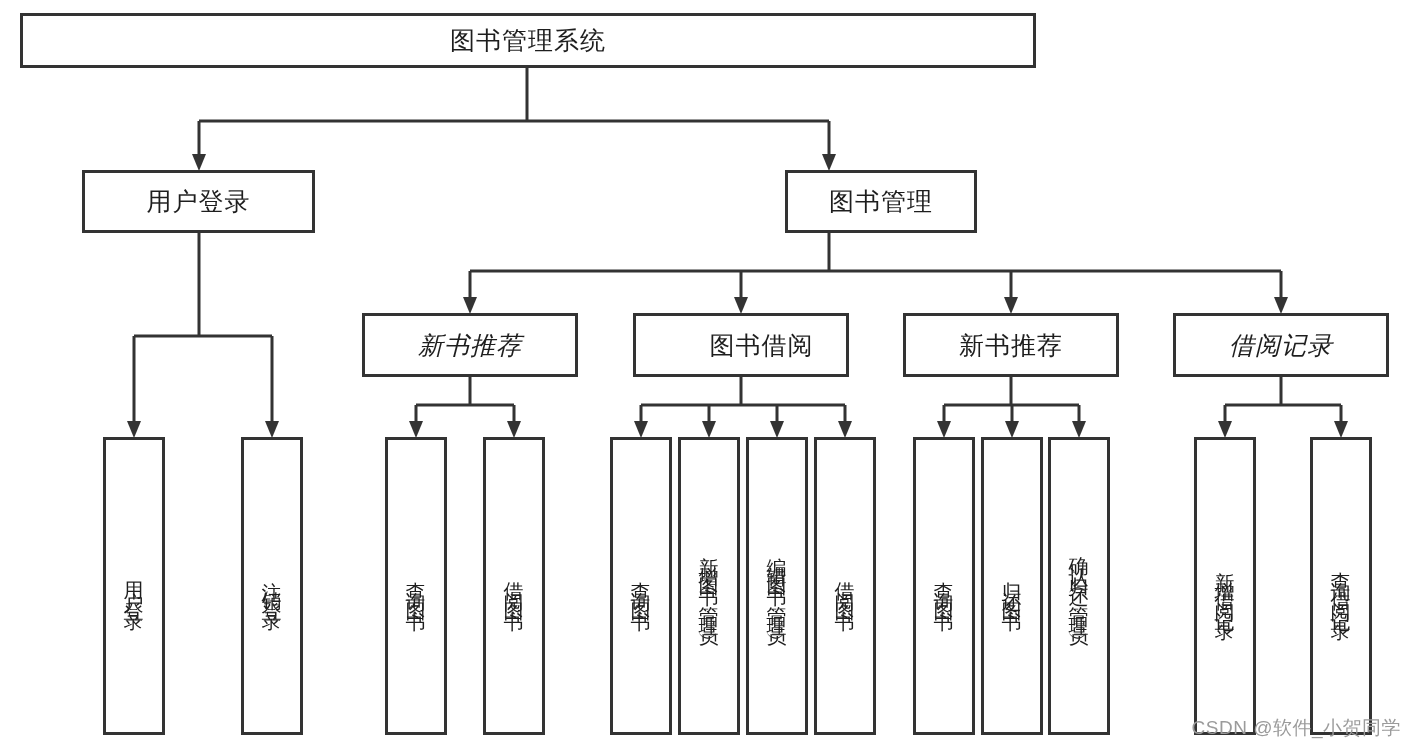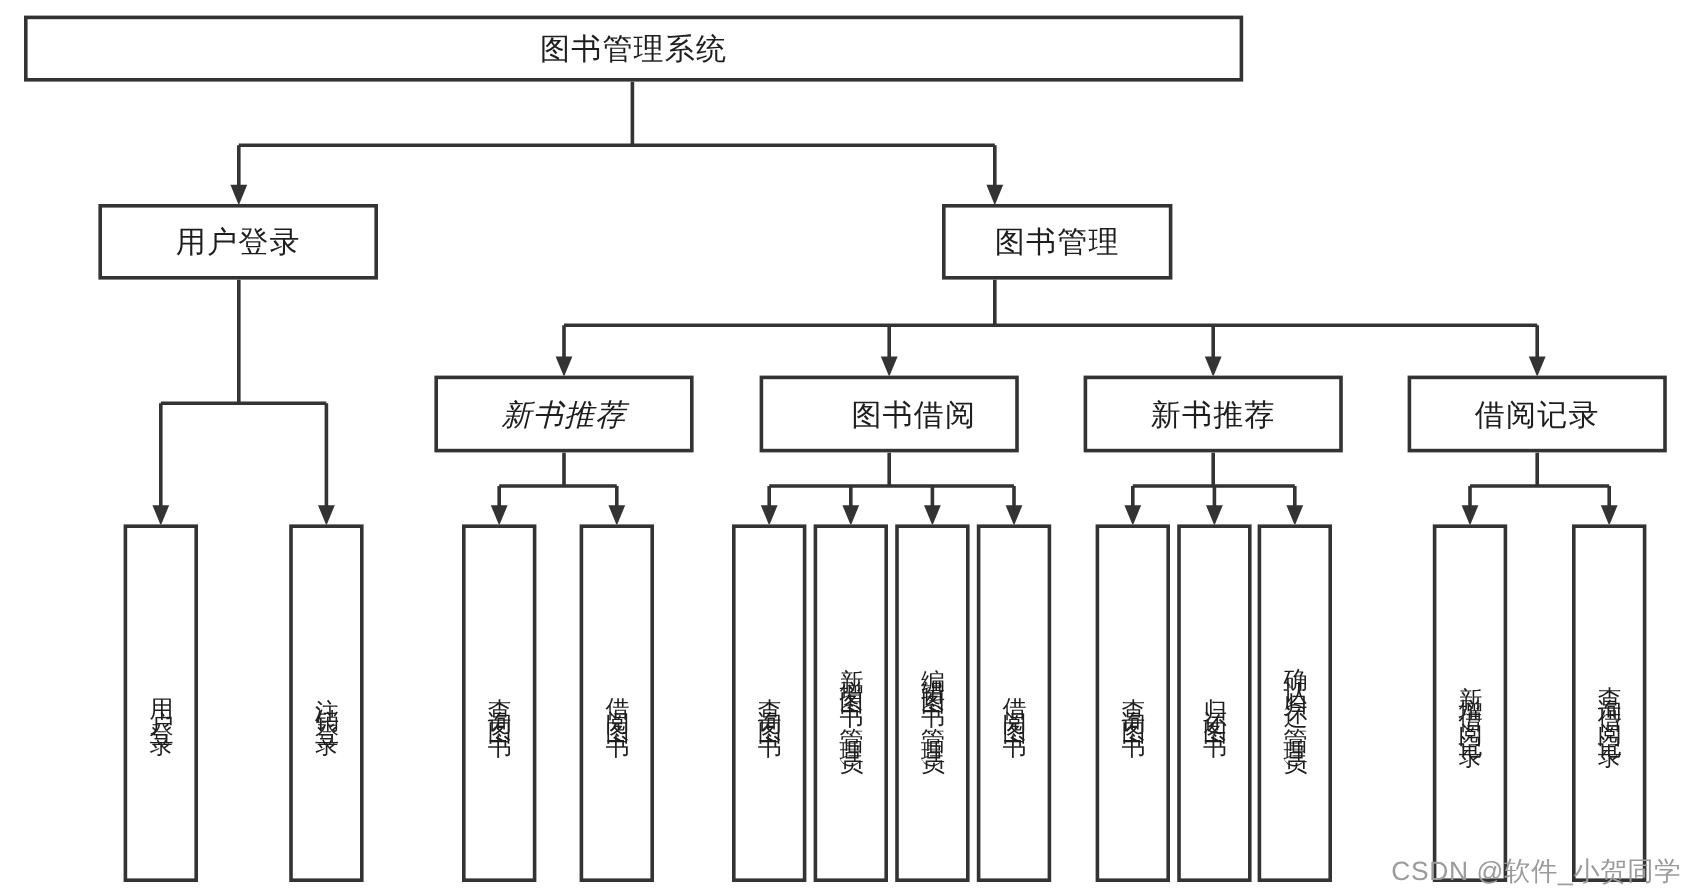--- a/index.html
+++ b/index.html
@@ -58,21 +58,21 @@
     color: var(--text);
     font-size: 20px;
     letter-spacing: 10px;
     line-height: 1;
   }
   #watermark {
     position: absolute;
     right: 4px;
     bottom: 6px;
     color: var(--watermark);
-    font-size: 22px;
+    font-size: 19px;
     letter-spacing: 0.5px;
     white-space: nowrap;
   }
   svg path.wire {
     stroke: var(--line);
     stroke-width: 3;
     fill: none;
   }
   svg path.arrow {
     fill: var(--line);
@@ -122,21 +122,21 @@
   </svg>
 
   <div class="hbox" style="left:20px; top:13px; width:1016px; height:55px;">图书管理系统</div>
 
   <div class="hbox" style="left:82px; top:170px; width:233px; height:63px;">用户登录</div>
   <div class="hbox" style="left:753px; top:170px; width:192px; height:63px;margin-left:32px;">图书管理</div>
 
   <div class="hbox" style="left:362px; top:313px; width:216px; height:64px;font-style:italic;">新书推荐</div>
   <div class="hbox" style="left:633px; top:313px; width:216px; height:64px;padding-left:41px;">图书借阅</div>
   <div class="hbox" style="left:903px; top:313px; width:216px; height:64px;">新书推荐</div>
-  <div class="hbox" style="left:1173px; top:313px; width:216px; height:64px;">借阅记录</div>
+  <div class="hbox" style="left:1173px; top:313px; width:216px; height:64px;font-style:italic;">借阅记录</div>
 
   <div class="vbox" style="left:103px;">用户登录</div>
   <div class="vbox" style="left:241px;">注销登录</div>
 
   <div class="vbox" style="left:385px;">查询图书</div>
   <div class="vbox" style="left:483px;">借阅图书</div>
 
   <div class="vbox" style="left:610px;">查询图书</div>
   <div class="vbox" style="left:678px;">新增图书（管理员）</div>
   <div class="vbox" style="left:746px;">编辑图书（管理员）</div>

